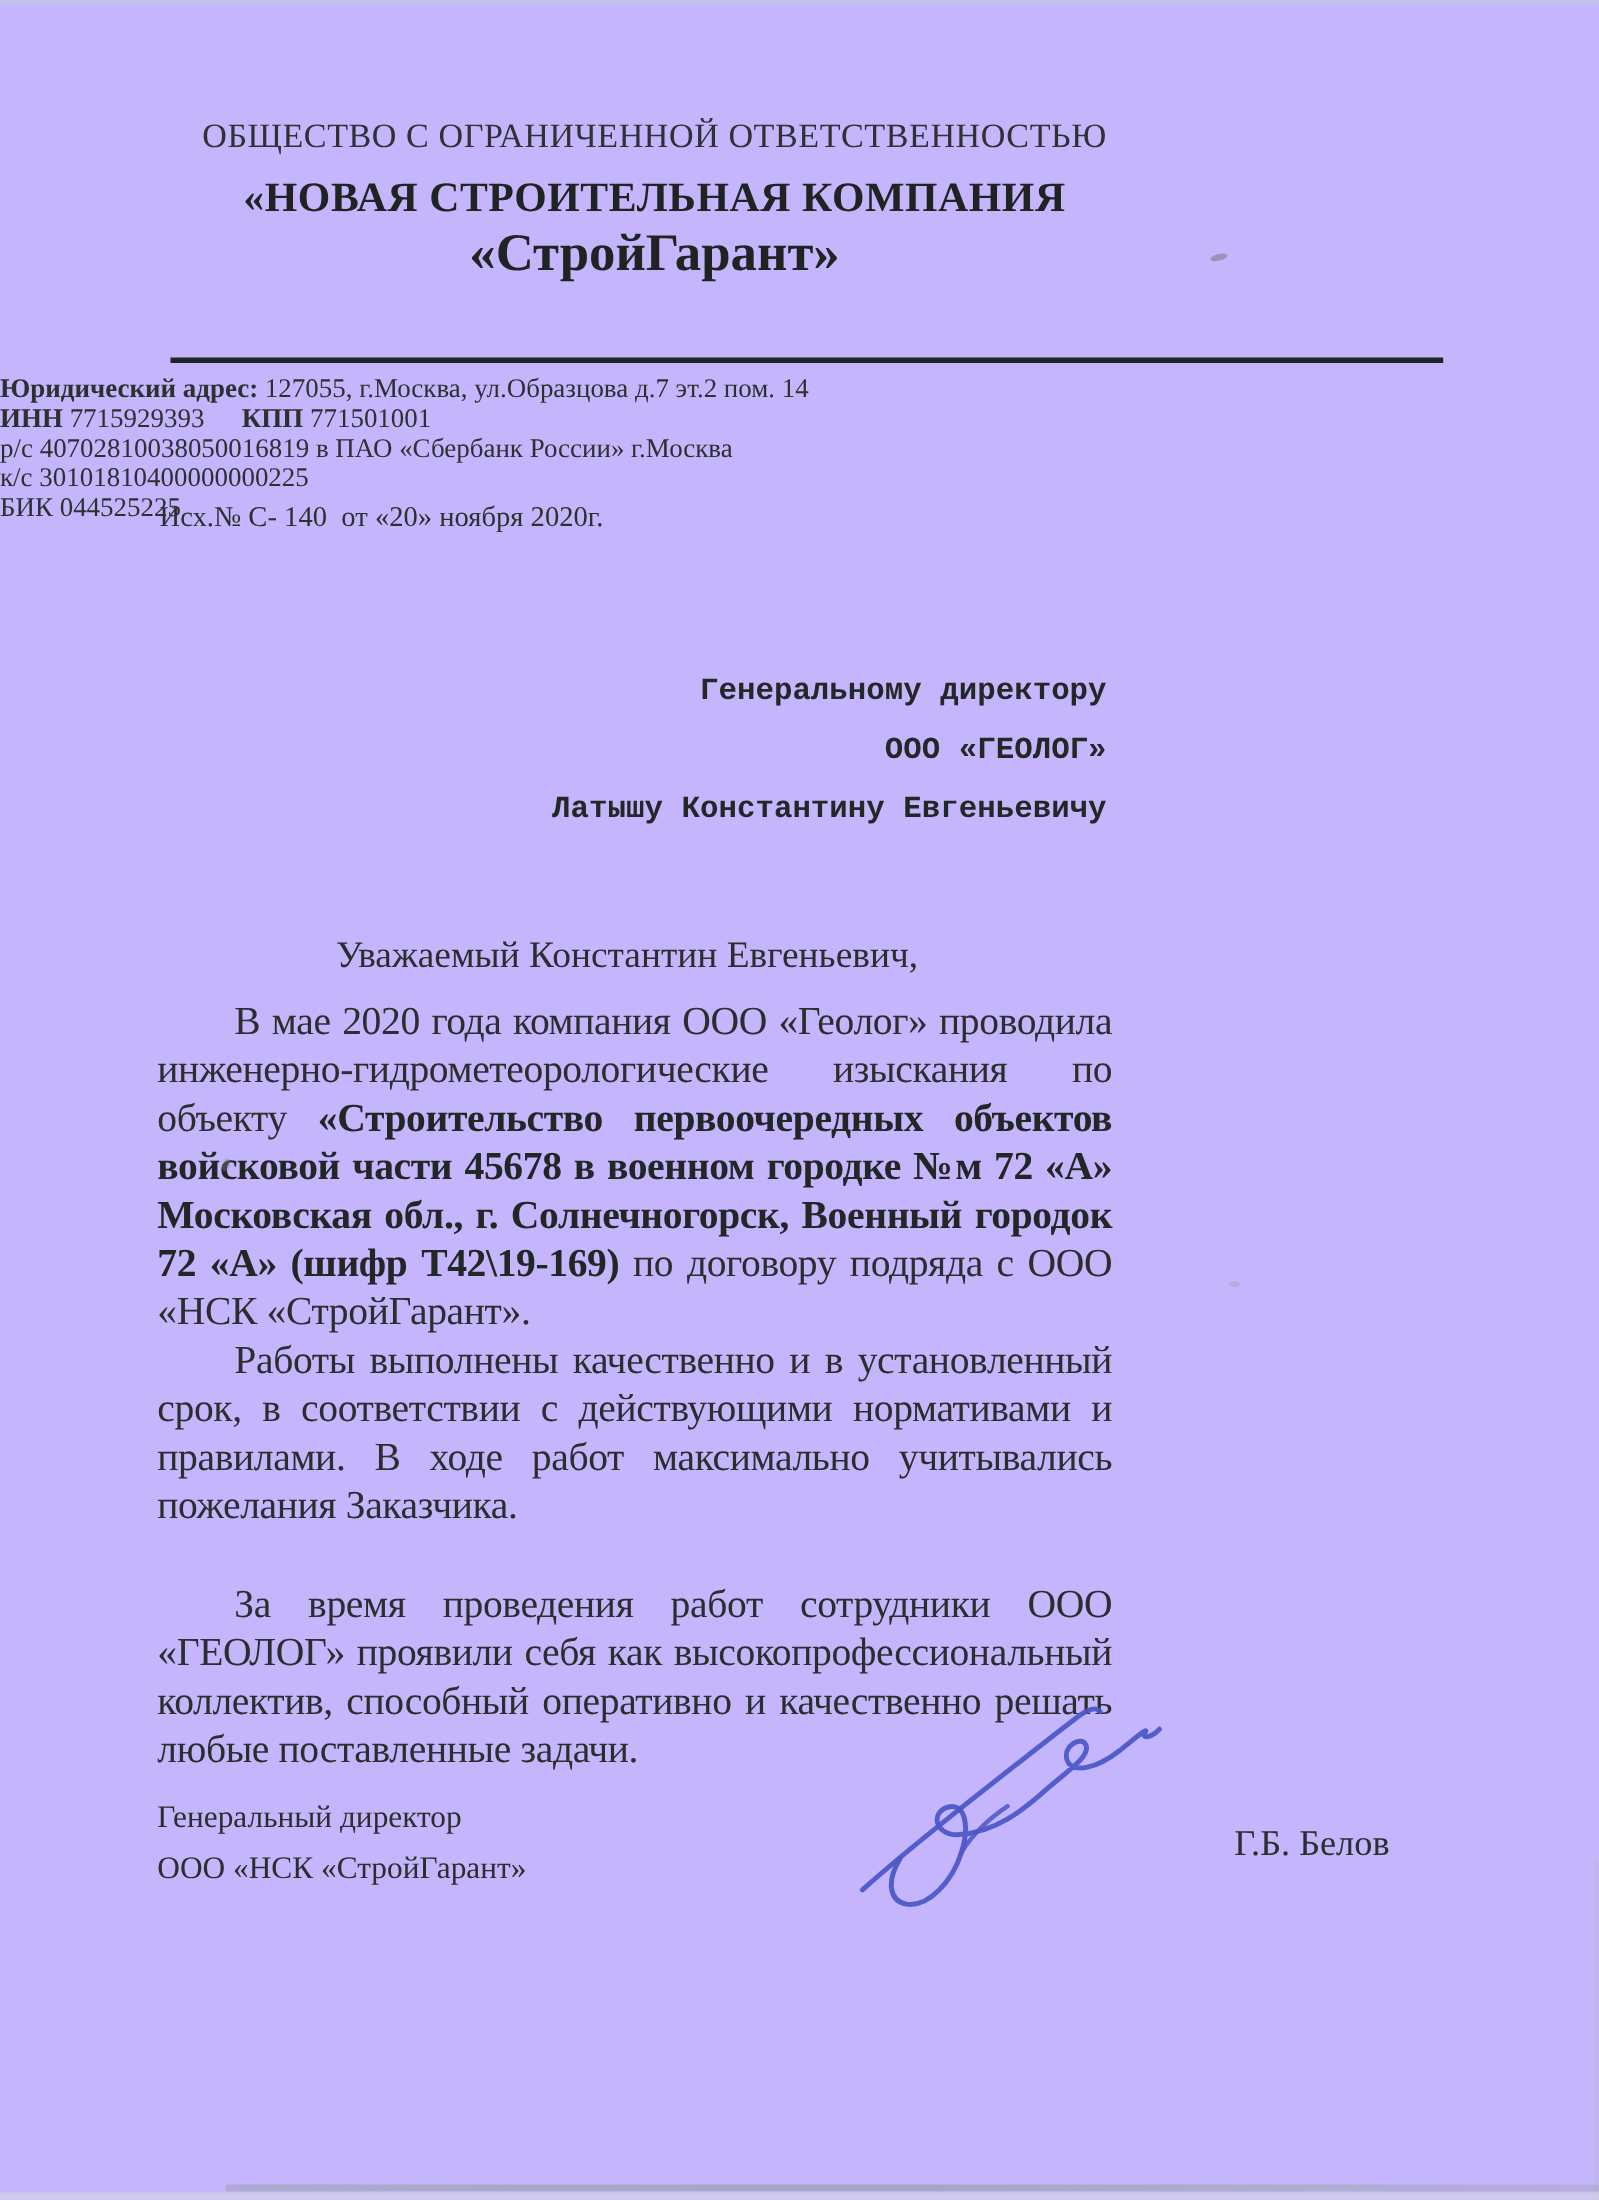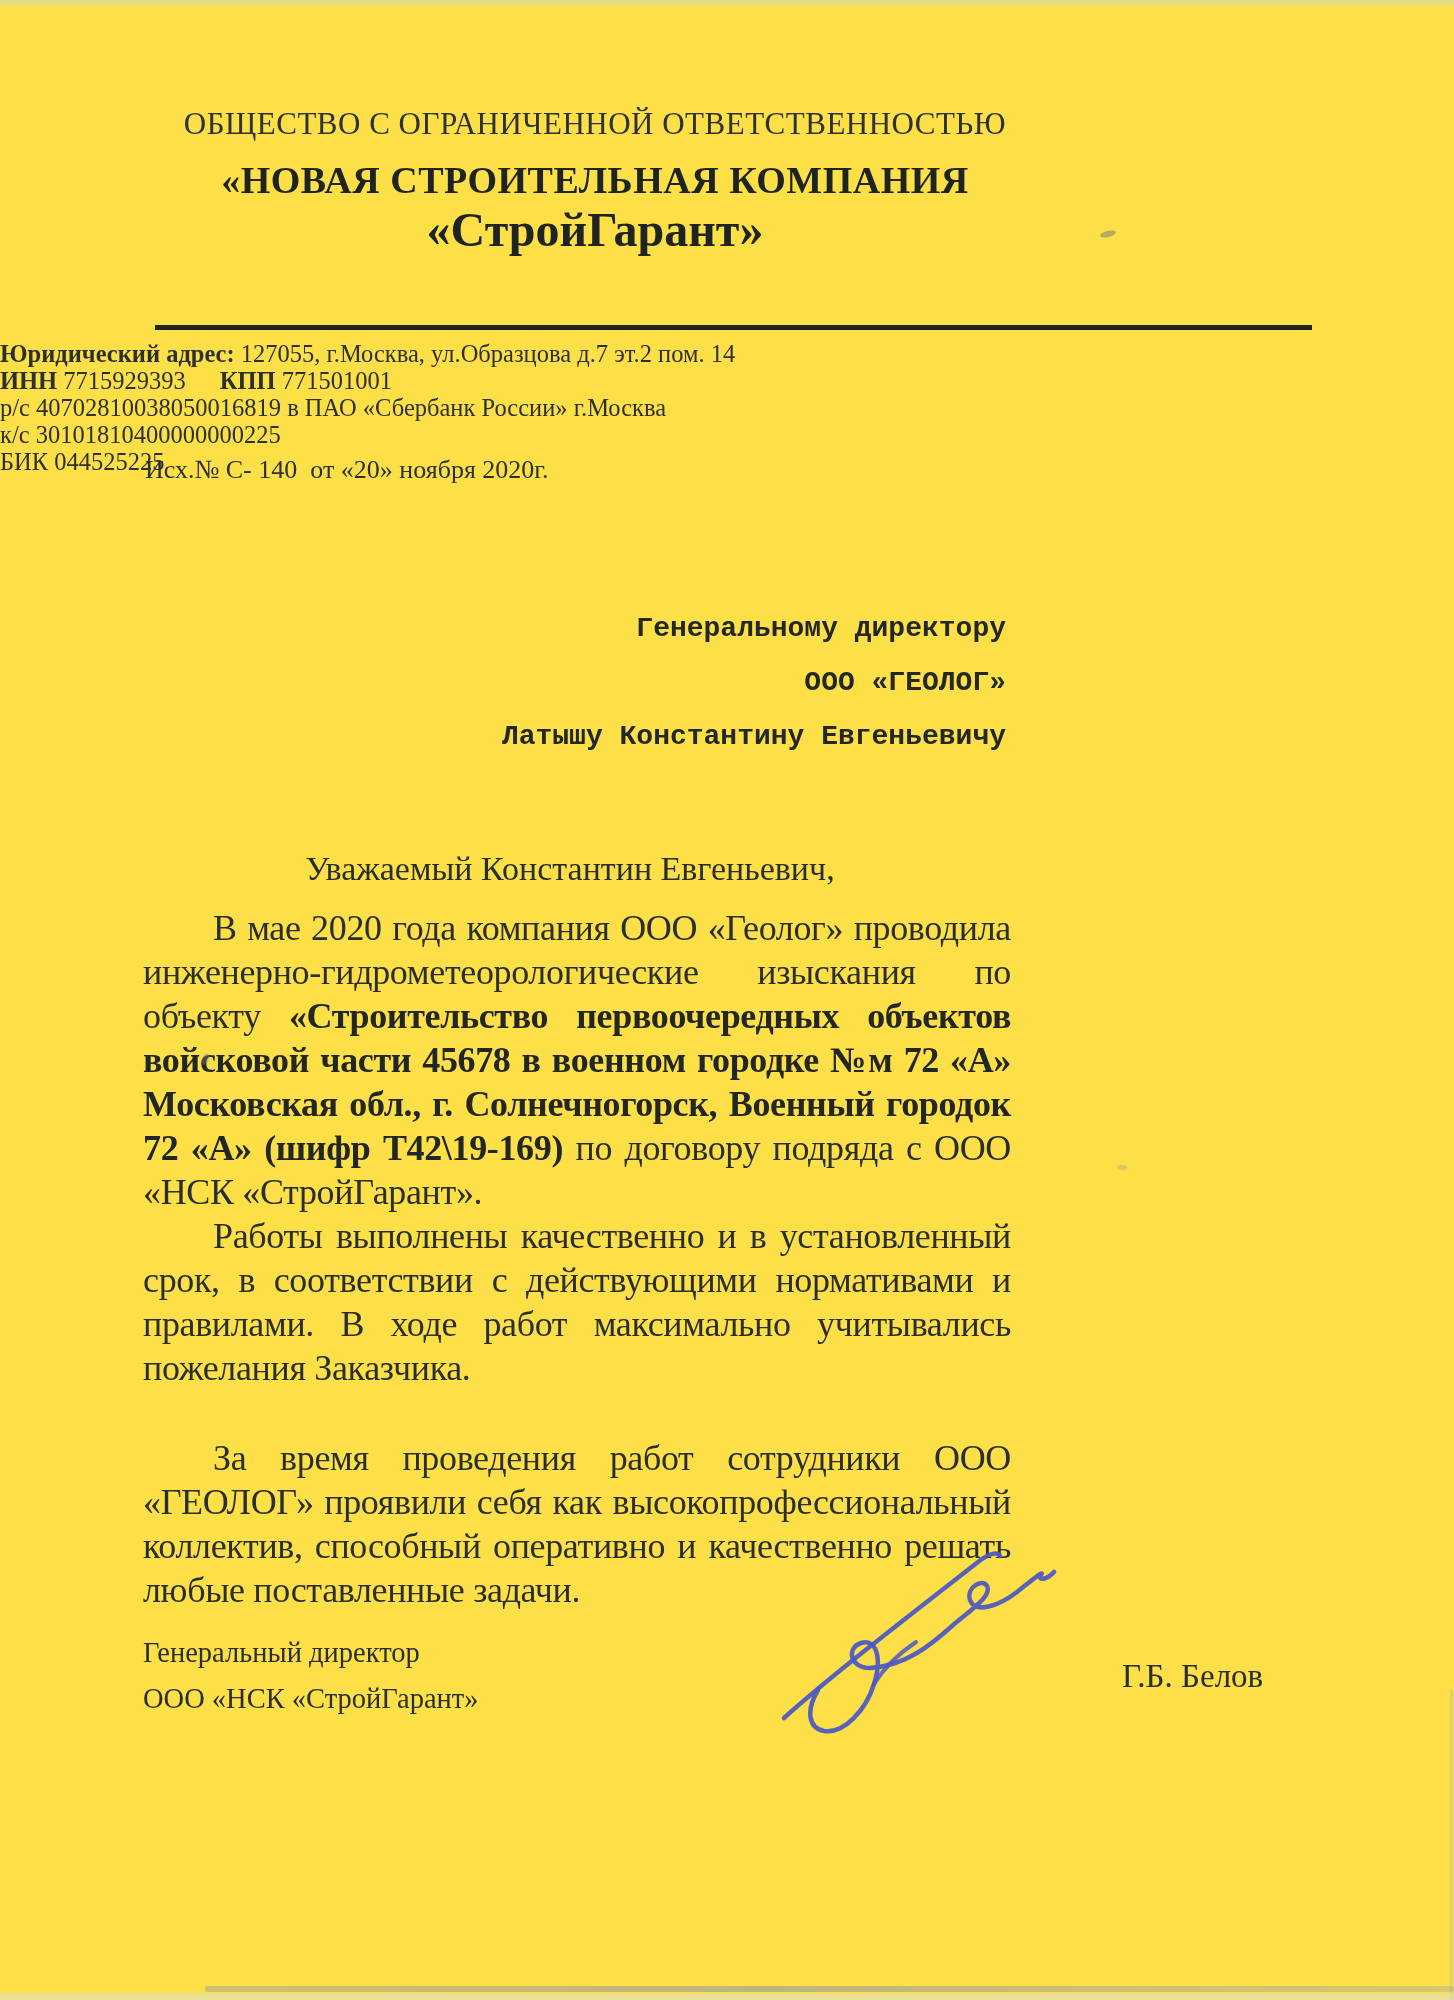--- a/index.html
+++ b/index.html
@@ -1,19 +1,19 @@
 <!DOCTYPE html>
 <html><head>
 <meta charset="utf-8">
 <style>
   html,body{margin:0;padding:0;background:#9aa0a3;}
   .page{
     position:relative;
     width:1454px;height:2000px;
-    background:#fde047;
+    background:#c4b5fd;
     overflow:hidden;
     color:#272b2a;
     font-family:"Liberation Serif", serif;
   }
   
   .letterhead{position:absolute;left:0;top:0;width:1190px;text-align:center;}
   .org-type{margin-top:106px;font-size:31px;letter-spacing:.5px;color:#2e3232;}
   .company1{margin-top:16px;font-size:38px;font-weight:bold;letter-spacing:.5px;color:#1f2423;}
   .company2{margin-top:0px;font-size:48px;font-weight:bold;color:#1f2423;}
   .rule{position:absolute;left:155px;top:325px;width:1157px;height:5px;background:#202423;}

